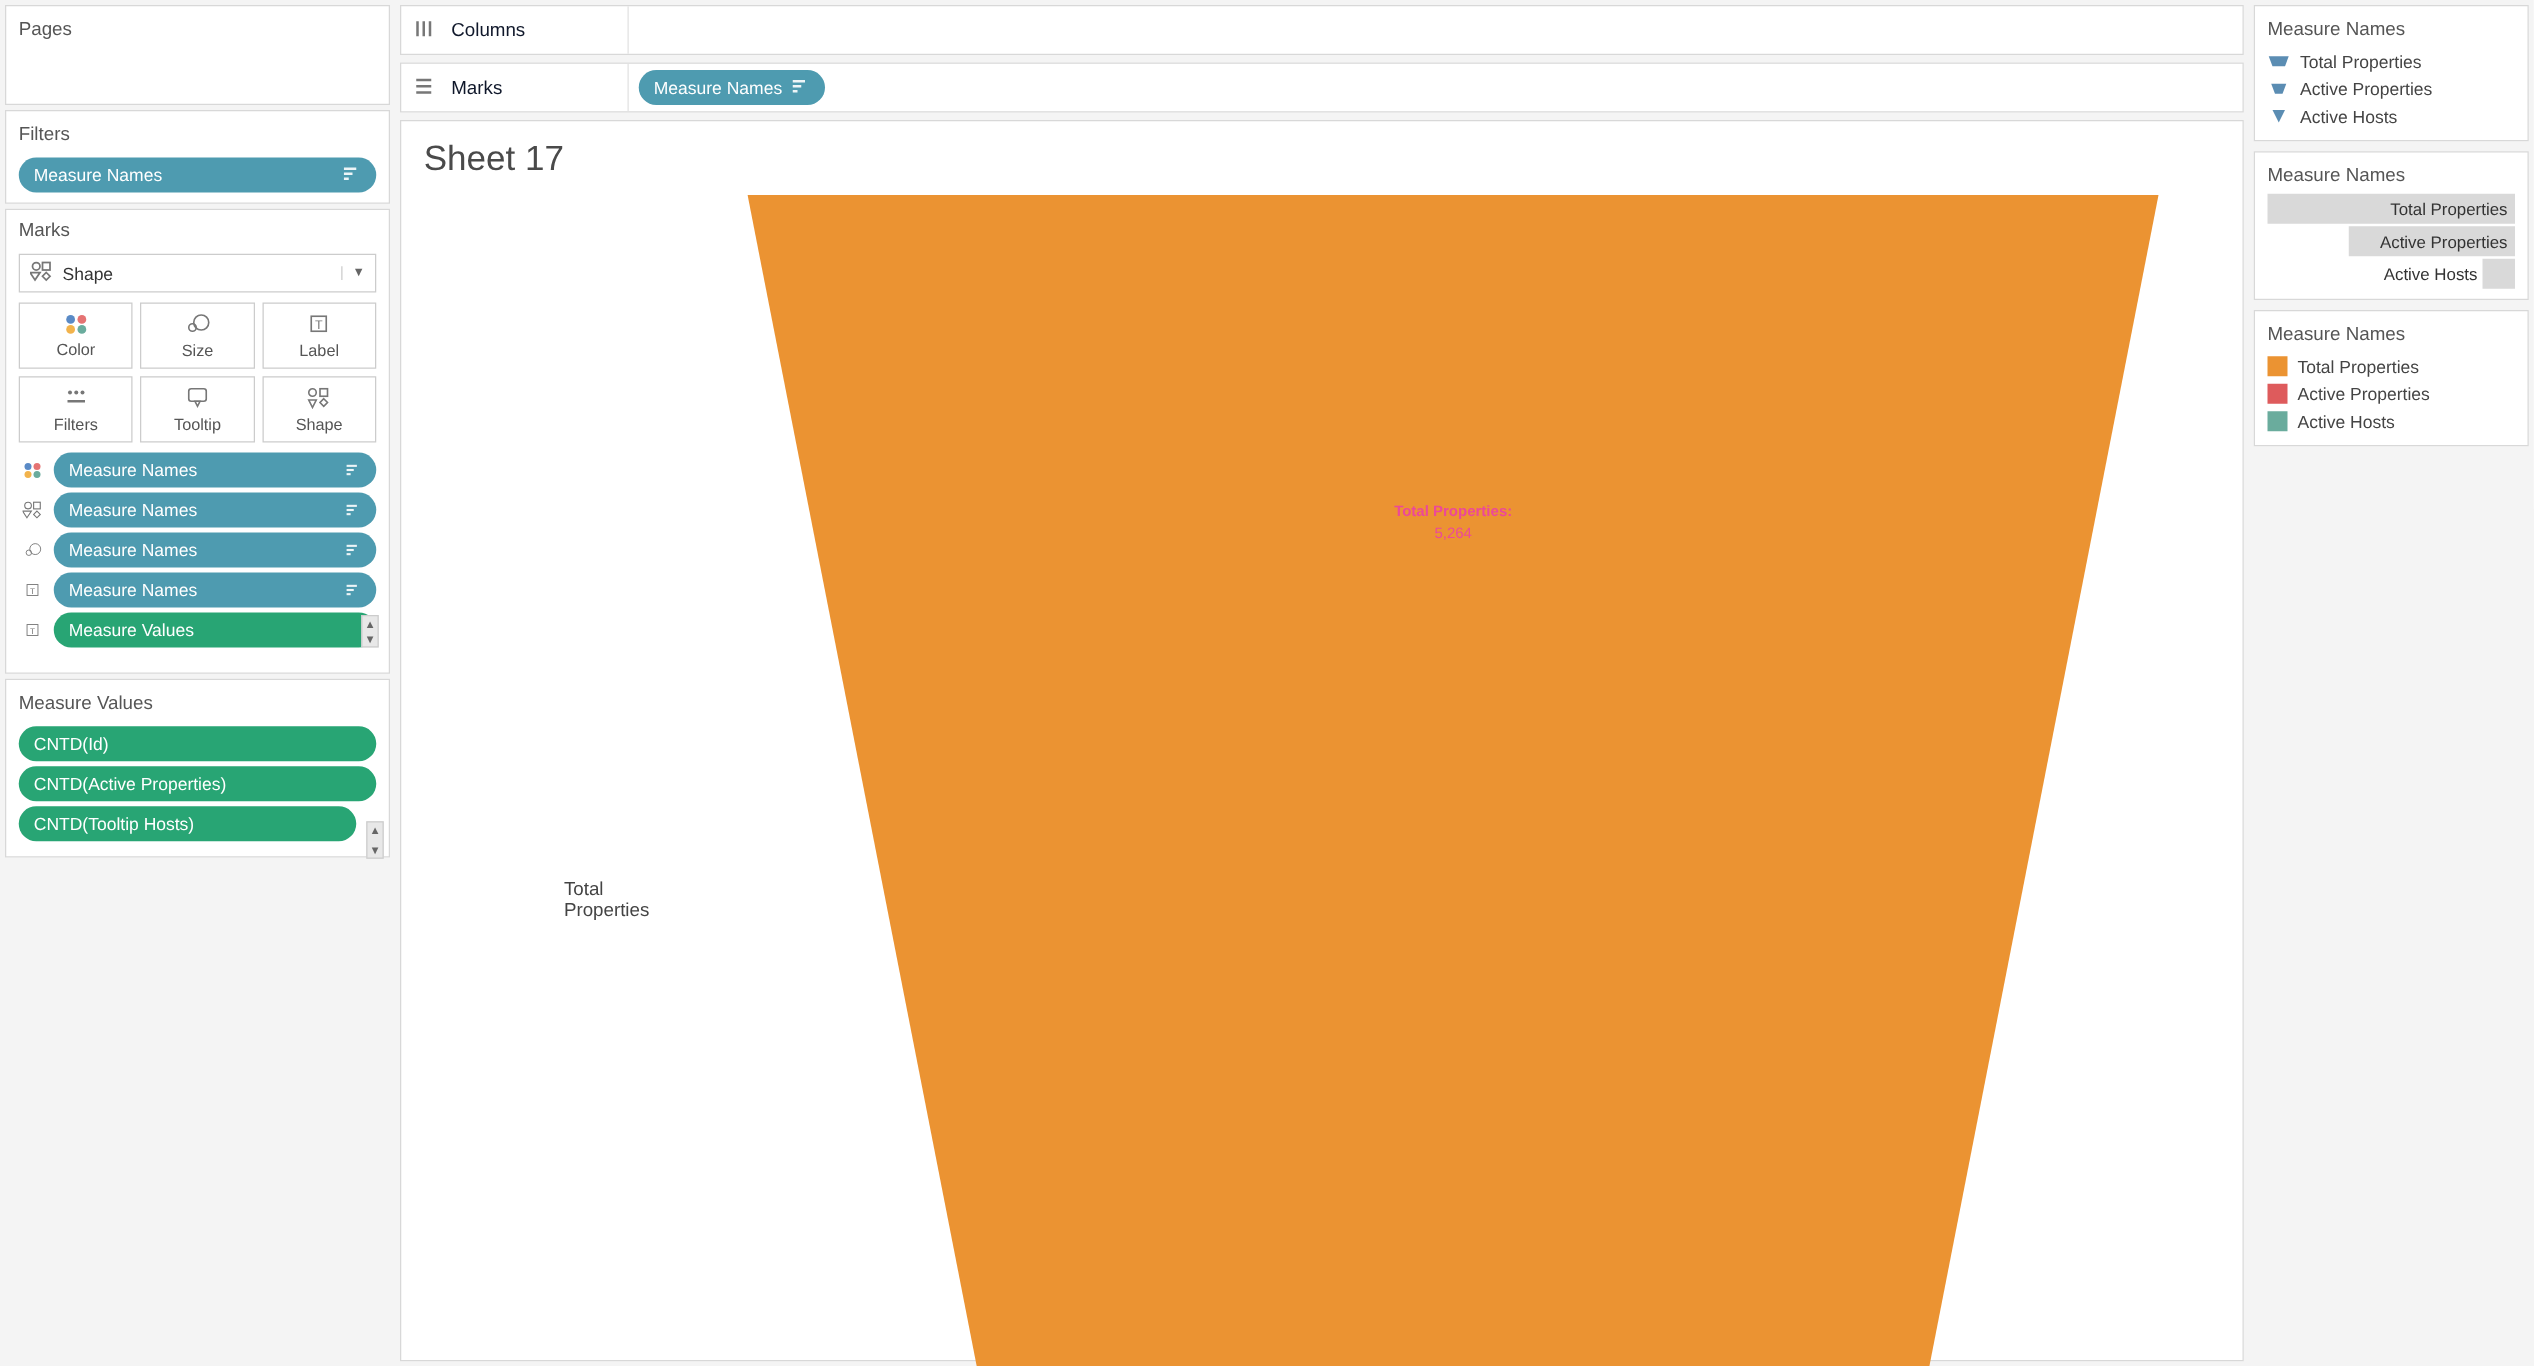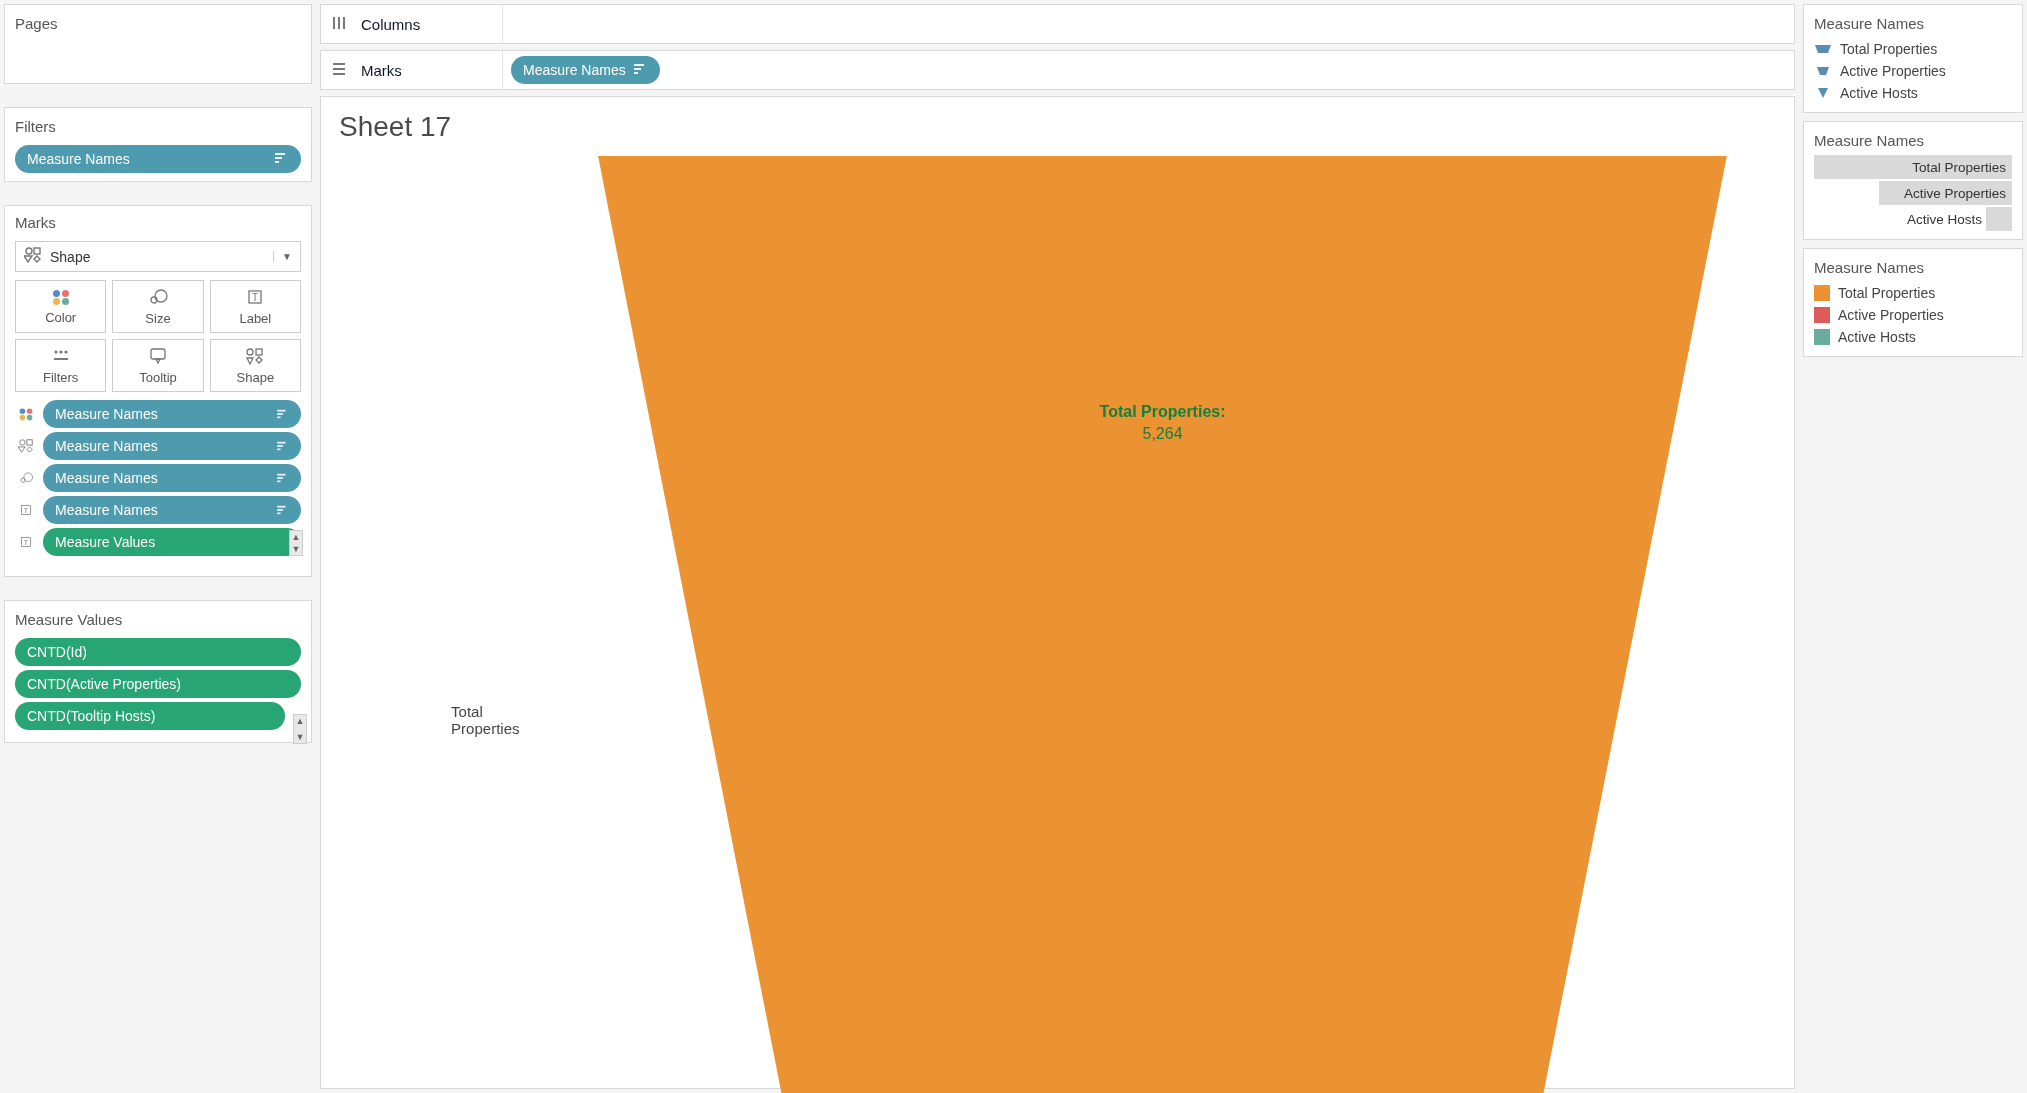--- a/index.html
+++ b/index.html
@@ -13,21 +13,21 @@
   .app {
     display: flex;
     gap: 8px;
     padding: 4px;
     height: 100vh;
   }
   .left-col {
     width: 308px;
     display: flex;
     flex-direction: column;
-    gap: 23px;
+    gap: 4px;
     flex-shrink: 0;
   }
   .middle-col {
     flex: 1;
     display: flex;
     flex-direction: column;
     gap: 6px;
     min-width: 0;
   }
   .right-col {
@@ -164,22 +164,22 @@
     display:flex;
     justify-content:center;
     align-items:center;
     height: 100%;
     position: relative;
   }
   .shape-wrap svg { width: 100%; height: 100%; }
   .shape-label {
     position: absolute;
     text-align: center;
-    color: #15803d;
-    font-size: 16px;
+    color: #ec4899;
+    font-size: 12px;
     line-height: 1.35;
     top: 24%;
   }
   .shape-label .name { font-weight: 600; }
   .legend-row {
     display: flex;
     align-items: center;
     gap: 8px;
     padding: 3px 0;
     font-size: 14px;

